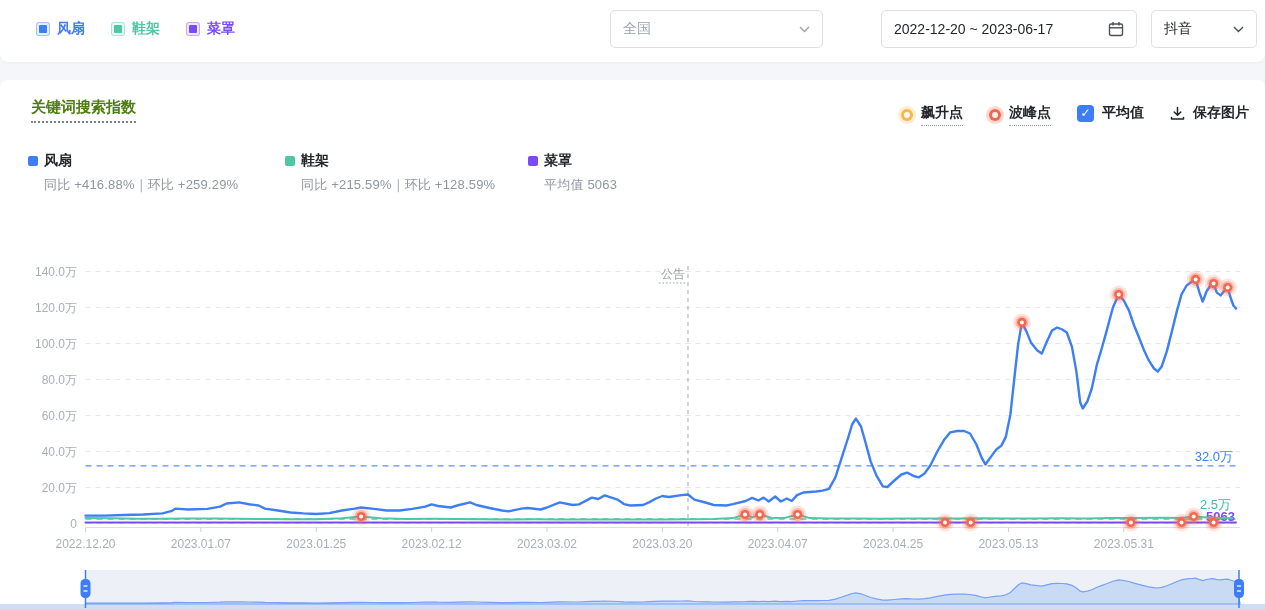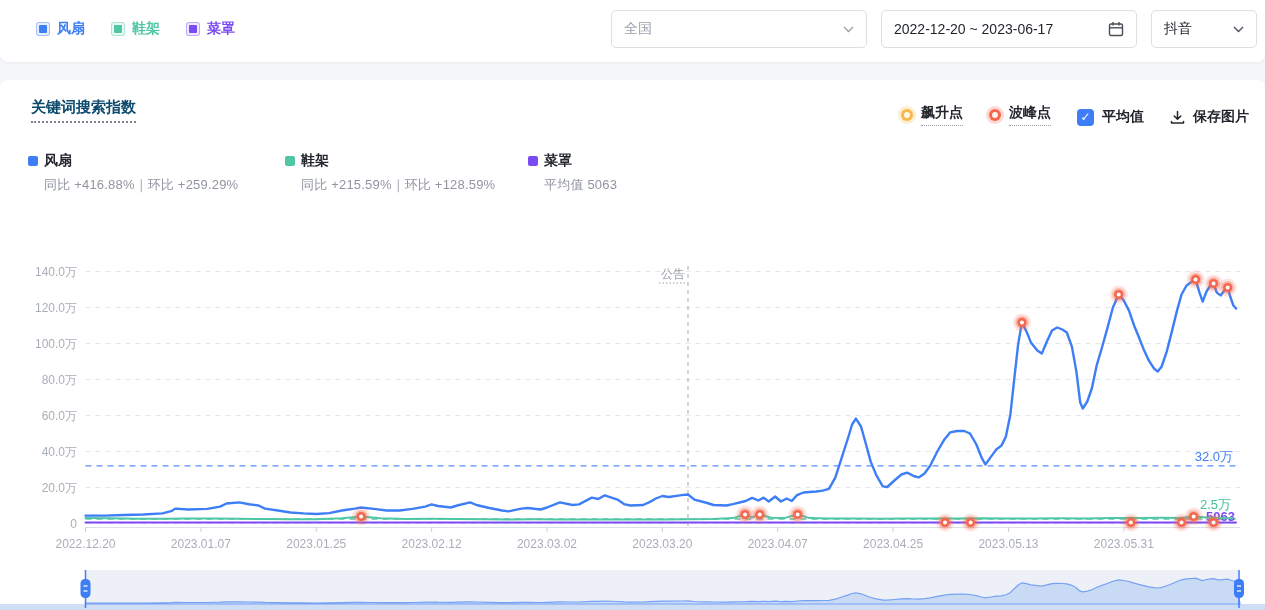--- a/index.html
+++ b/index.html
@@ -14,30 +14,30 @@
   .kw-item { display:flex; align-items:center; gap:7px; cursor:pointer; }
   .kw-box { width:14px; height:14px; border-radius:3px; display:flex; align-items:center; justify-content:center; }
   .kw-box > span { width:8px; height:8px; border-radius:1px; display:block; }
   .kw-label { font-size:14px; font-weight:bold; }
 
   
   .controls { position:absolute; right:8px; top:10px; display:flex; gap:14px; }
   .ctrl { height:38px; border:1px solid #dcdfe4; border-radius:5px; background:#fff;
     display:flex; align-items:center; font-size:14px; color:#1f2329; padding:0 12px; }
   .ctrl .grow { flex:1; }
-  #region-select { width:256px; color:#9aa2ad; }
-  #date-range { width:256px; }
+  #region-select { width:213px; color:#9aa2ad; }
+  #date-range { width:256px;margin-left:44px; }
   #platform-select { width:106px; }
   .chev { width:11px; height:7px; margin-left:10px; flex:none; }
   .ico { flex:none; margin-left:10px; }
 
   
-  #panel-title { position:absolute; left:31px; top:98px; font-size:15px; font-weight:bold; color:#0c4a6e;
+  #panel-title { position:absolute; left:31px; top:98px; font-size:15px; font-weight:bold; color:#4d7c0f;
     padding-bottom:4px; border-bottom:2px dotted #7d828c; }
-  .tools { position:absolute; right:16px; top:104px; display:flex; align-items:flex-end; gap:26px; font-size:14px; color:#23262d; }
+  .tools { position:absolute; right:16px; top:104px; display:flex; align-items:flex-start; gap:26px; font-size:14px; color:#23262d; }
   .tool { display:flex; align-items:center; gap:8px; cursor:pointer; }
   .pt-dot { width:12px; height:12px; border-radius:50%; position:relative; }
   .pt-dot::after { content:""; position:absolute; left:3px; top:3px; width:6px; height:6px; border-radius:50%; background:#fff; opacity:.9; }
   .dotted-u { border-bottom:1px dotted #9aa0a8; padding-bottom:3px; font-weight:bold; }
   .avg-check { width:17px; height:17px; border-radius:4px; background:#3d7ef7; color:#fff; font-size:12px;
     display:flex; align-items:center; justify-content:center; font-weight:bold; }
   .tool-label { font-weight:bold; }
 
   
   .stat { position:absolute; top:152px; }

